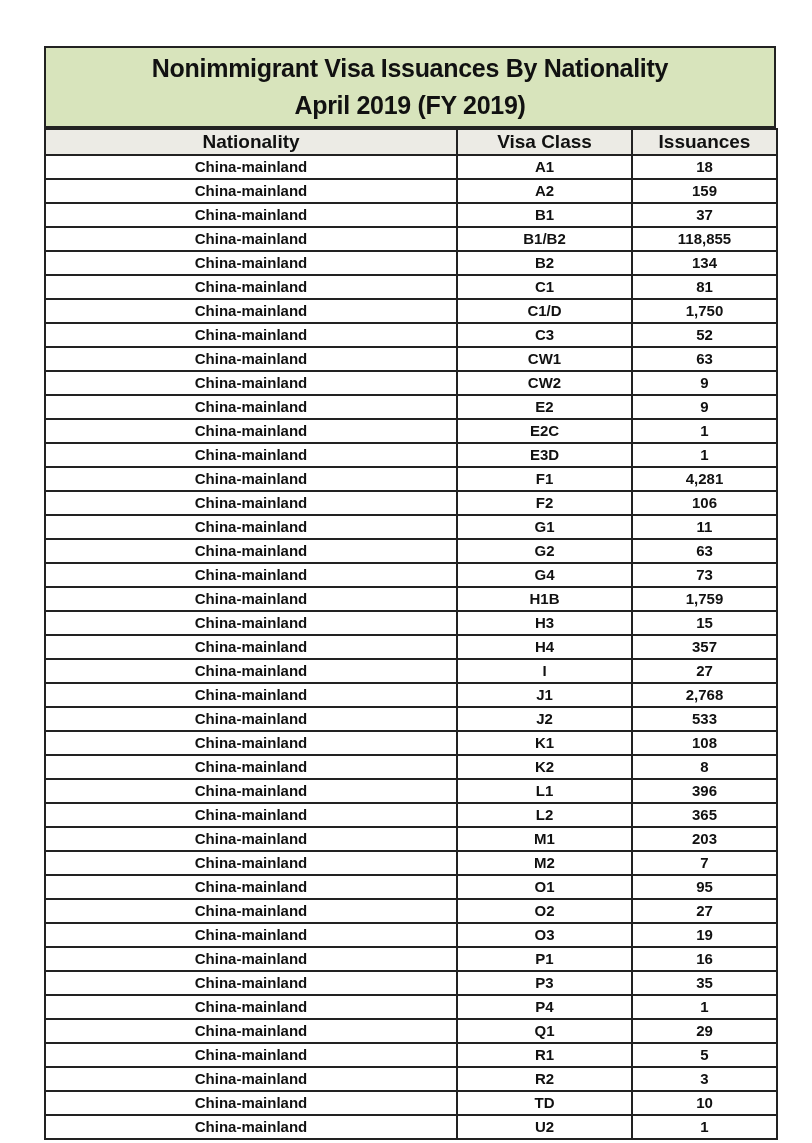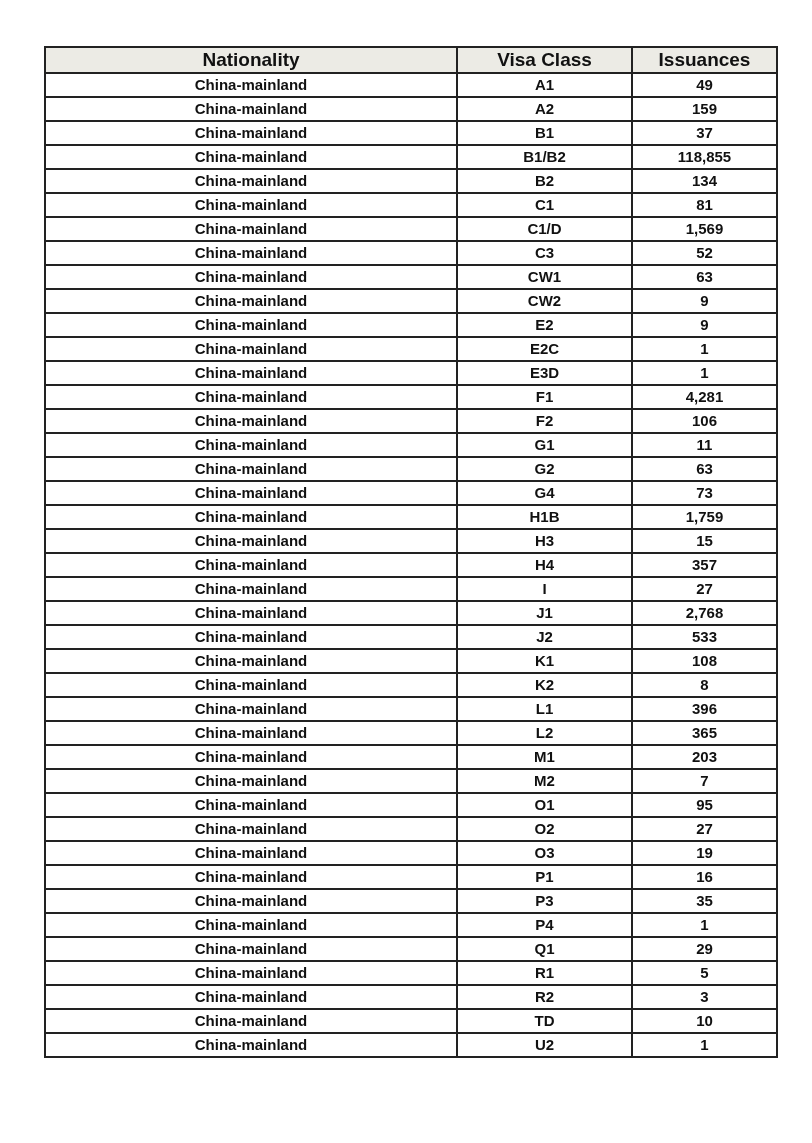--- a/index.html
+++ b/index.html
@@ -16,38 +16,42 @@
   th, td { border: 2px solid #222; text-align: center; font-weight: bold; color: #111;
            padding: 0; overflow: hidden; white-space: nowrap; }
   th { background: #ecebe5; font-size: 19px; height: 24px; line-height: 24px; }
   td { font-size: 15px; height: 22px; line-height: 22px; background: #fff; }
   thead tr { border-top: none; margin-top: 24px; }
 </style>
 </head>
 <body>
 
 <div class="sheet">
+  <div class="title-block">
+    <div class="title-line">Nonimmigrant Visa Issuances By Nationality</div>
+    <div class="title-line">April 2019 (FY 2019)</div>
+  </div>
   <table>
     <colgroup>
         <col class="c1">
         <col class="c2">
         <col class="c3">
       </colgroup>
     <thead>
       <tr>
         <th>Nationality</th>
         <th>Visa Class</th>
         <th>Issuances</th>
       </tr>
     </thead>
     <tbody id="tbody">
         <tr>
           <td>China-mainland</td>
           <td>A1</td>
-          <td>49</td>
+          <td>18</td>
         </tr>
         <tr>
           <td>China-mainland</td>
           <td>A2</td>
           <td>159</td>
         </tr>
         <tr>
           <td>China-mainland</td>
           <td>B1</td>
           <td>37</td>
@@ -63,21 +67,21 @@
           <td>134</td>
         </tr>
         <tr>
           <td>China-mainland</td>
           <td>C1</td>
           <td>81</td>
         </tr>
         <tr>
           <td>China-mainland</td>
           <td>C1/D</td>
-          <td>1,569</td>
+          <td>1,750</td>
         </tr>
         <tr>
           <td>China-mainland</td>
           <td>C3</td>
           <td>52</td>
         </tr>
         <tr>
           <td>China-mainland</td>
           <td>CW1</td>
           <td>63</td>

